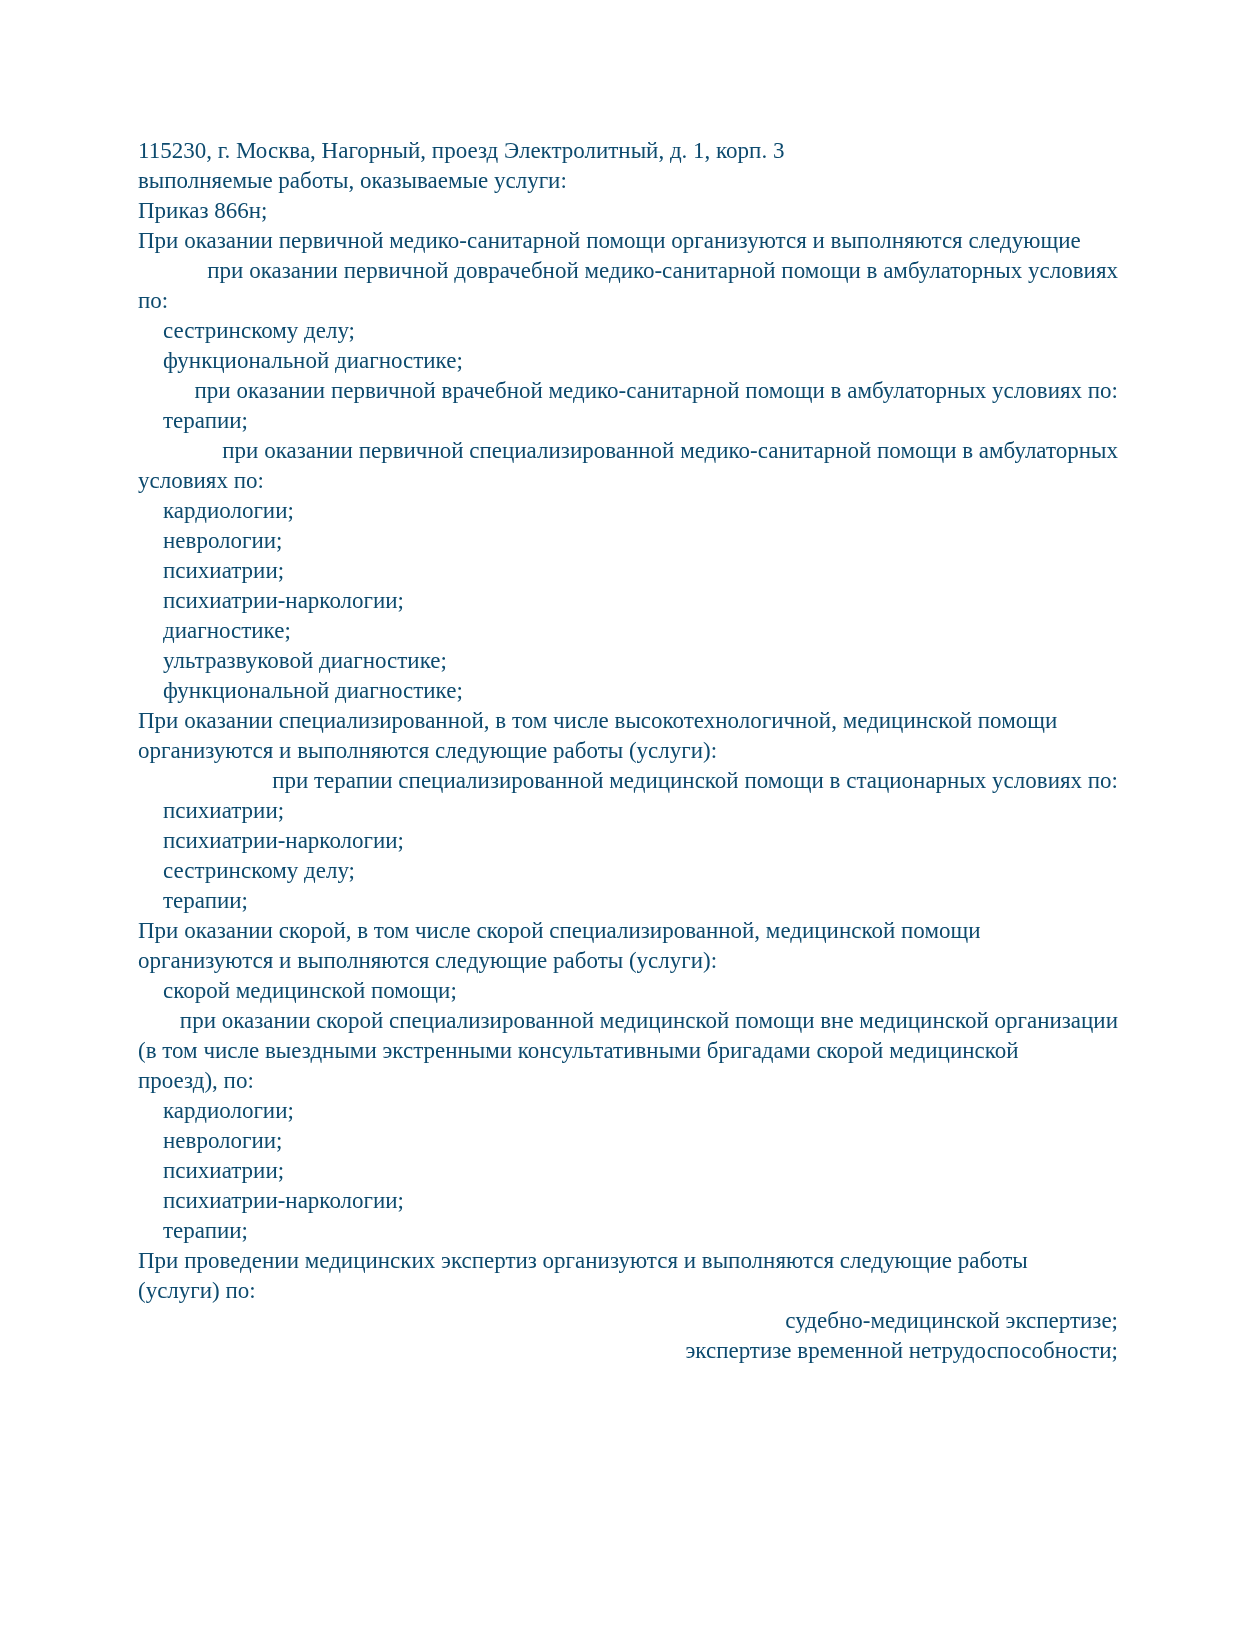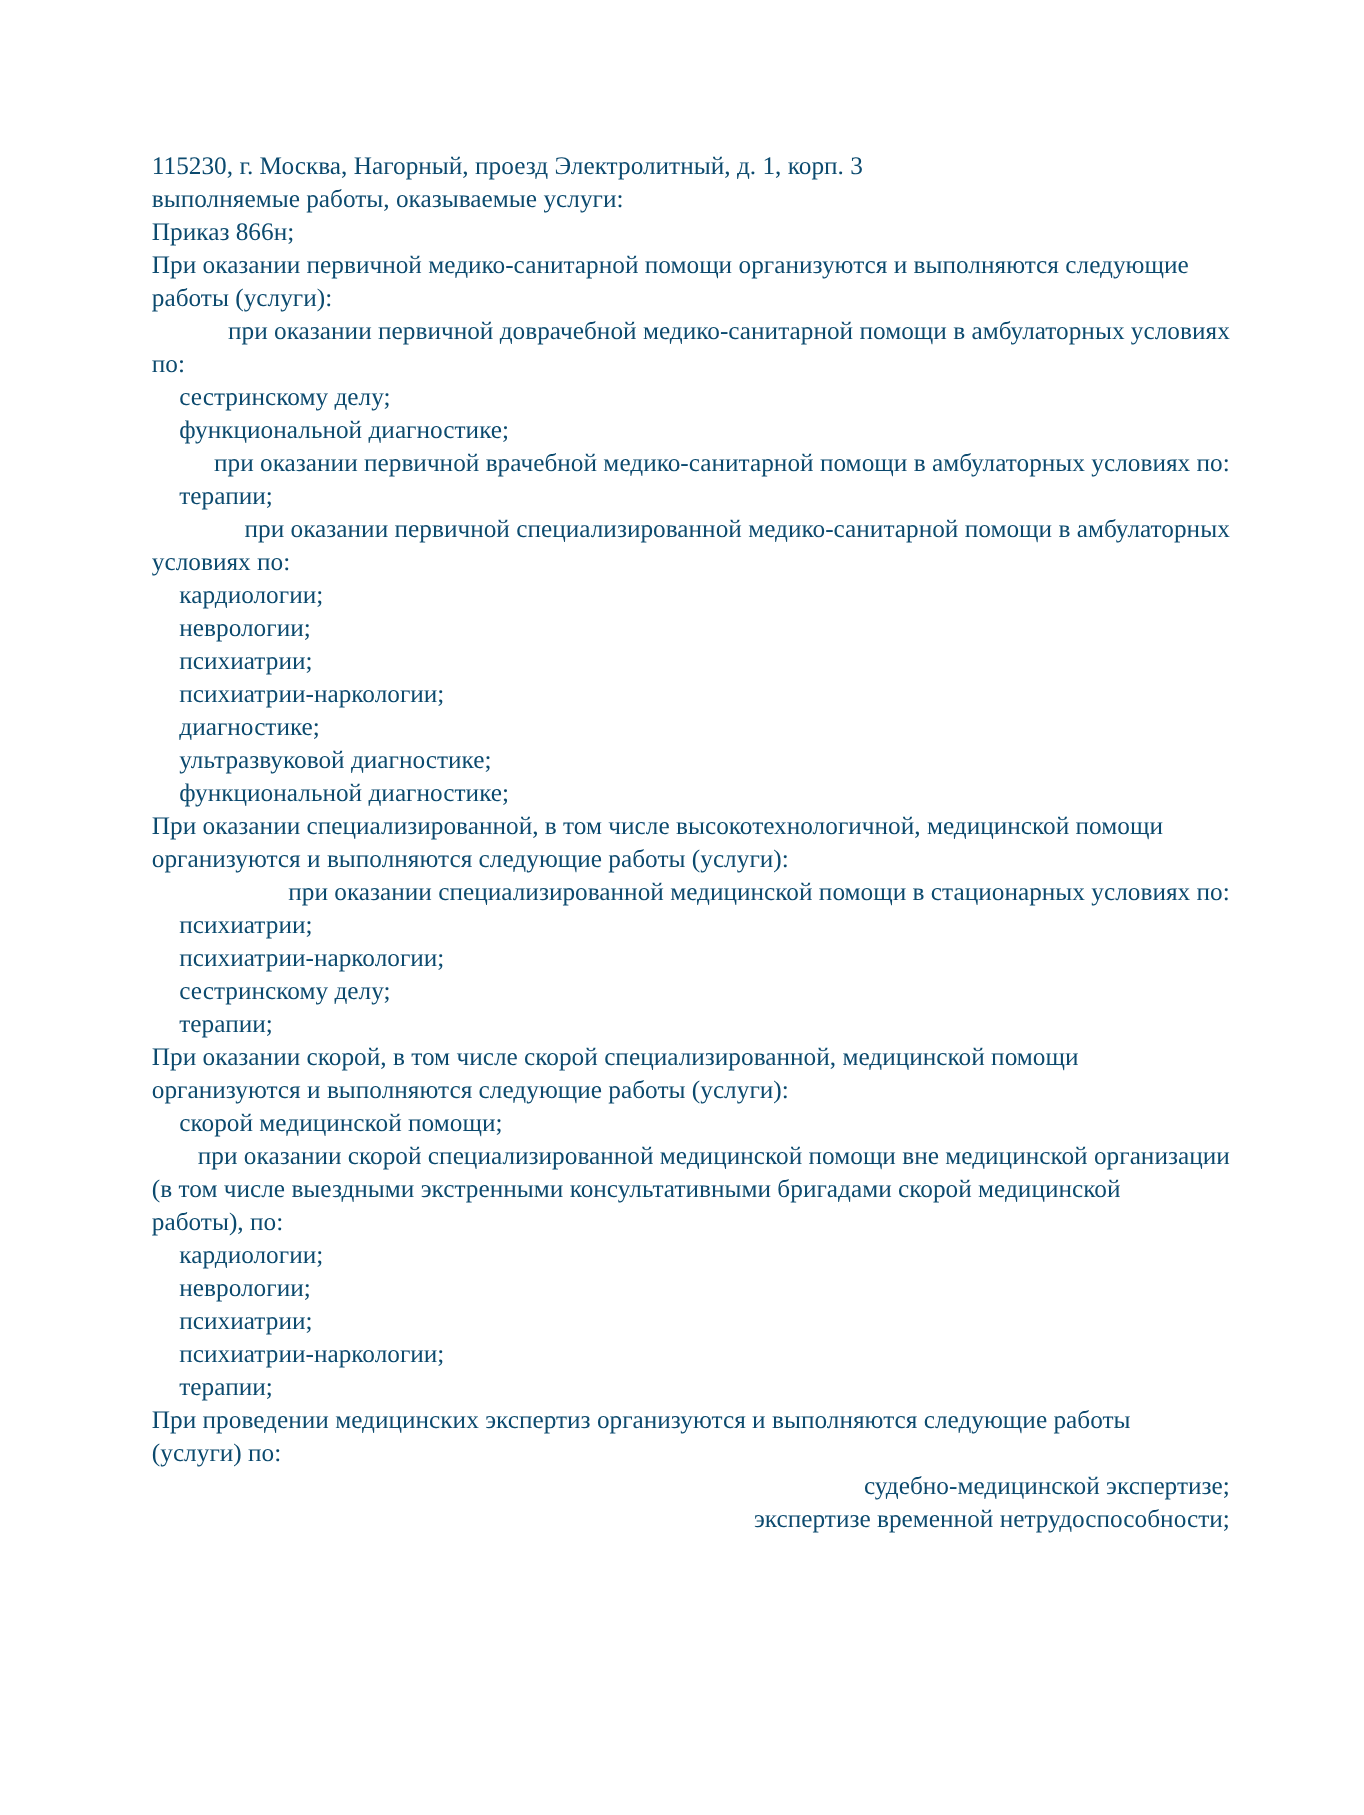--- a/index.html
+++ b/index.html
@@ -35,49 +35,48 @@
 </style>
 </head>
 <body>
 
 <div class="page">
   <main class="doc-body">
       <div class="line indent-0">115230, г. Москва, Нагорный, проезд Электролитный, д. 1, корп. 3</div>
       <div class="line indent-0">выполняемые работы, оказываемые услуги:</div>
       <div class="line indent-0">Приказ 866н;</div>
       <div class="line indent-0">При оказании первичной медико-санитарной помощи организуются и выполняются следующие</div>
-      <div class="line indent-0">работы (услуги):</div>
       <div class="line indent-1">при оказании первичной доврачебной медико-санитарной помощи в амбулаторных условиях</div>
       <div class="line indent-0">по:</div>
       <div class="line indent-2">сестринскому делу;</div>
       <div class="line indent-2">функциональной диагностике;</div>
       <div class="line indent-1">при оказании первичной врачебной медико-санитарной помощи в амбулаторных условиях по:</div>
       <div class="line indent-2">терапии;</div>
       <div class="line indent-1">при оказании первичной специализированной медико-санитарной помощи в амбулаторных</div>
       <div class="line indent-0">условиях по:</div>
       <div class="line indent-2">кардиологии;</div>
       <div class="line indent-2">неврологии;</div>
       <div class="line indent-2">психиатрии;</div>
       <div class="line indent-2">психиатрии-наркологии;</div>
       <div class="line indent-2">диагностике;</div>
       <div class="line indent-2">ультразвуковой диагностике;</div>
       <div class="line indent-2">функциональной диагностике;</div>
       <div class="line indent-0">При оказании специализированной, в том числе высокотехнологичной, медицинской помощи</div>
       <div class="line indent-0">организуются и выполняются следующие работы (услуги):</div>
-      <div class="line indent-1">при оказании специализированной медицинской помощи в стационарных условиях по:</div>
+      <div class="line indent-1">при терапии специализированной медицинской помощи в стационарных условиях по:</div>
       <div class="line indent-2">психиатрии;</div>
       <div class="line indent-2">психиатрии-наркологии;</div>
       <div class="line indent-2">сестринскому делу;</div>
       <div class="line indent-2">терапии;</div>
       <div class="line indent-0">При оказании скорой, в том числе скорой специализированной, медицинской помощи</div>
       <div class="line indent-0">организуются и выполняются следующие работы (услуги):</div>
       <div class="line indent-2">скорой медицинской помощи;</div>
       <div class="line indent-1">при оказании скорой специализированной медицинской помощи вне медицинской организации</div>
       <div class="line indent-0">(в том числе выездными экстренными консультативными бригадами скорой медицинской</div>
-      <div class="line indent-0">работы), по:</div>
+      <div class="line indent-0">проезд), по:</div>
       <div class="line indent-2">кардиологии;</div>
       <div class="line indent-2">неврологии;</div>
       <div class="line indent-2">психиатрии;</div>
       <div class="line indent-2">психиатрии-наркологии;</div>
       <div class="line indent-2">терапии;</div>
       <div class="line indent-0">При проведении медицинских экспертиз организуются и выполняются следующие работы</div>
       <div class="line indent-0">(услуги) по:</div>
       <div class="line indent-1">судебно-медицинской экспертизе;</div>
       <div class="line indent-1">экспертизе временной нетрудоспособности;</div>
     </main>

